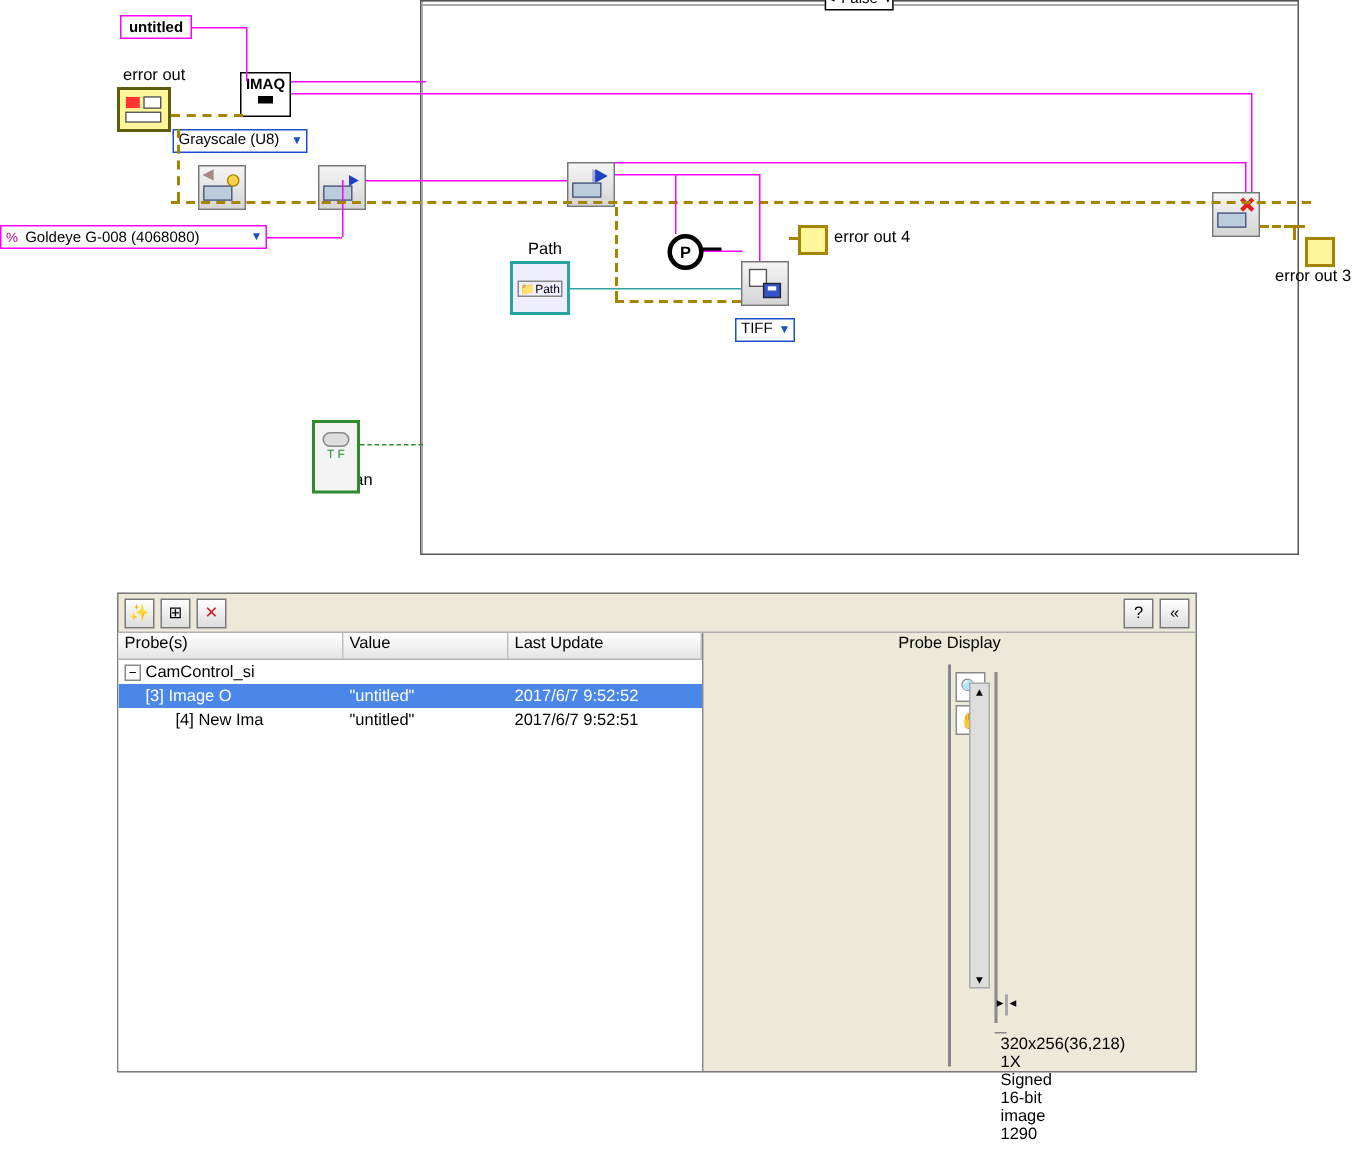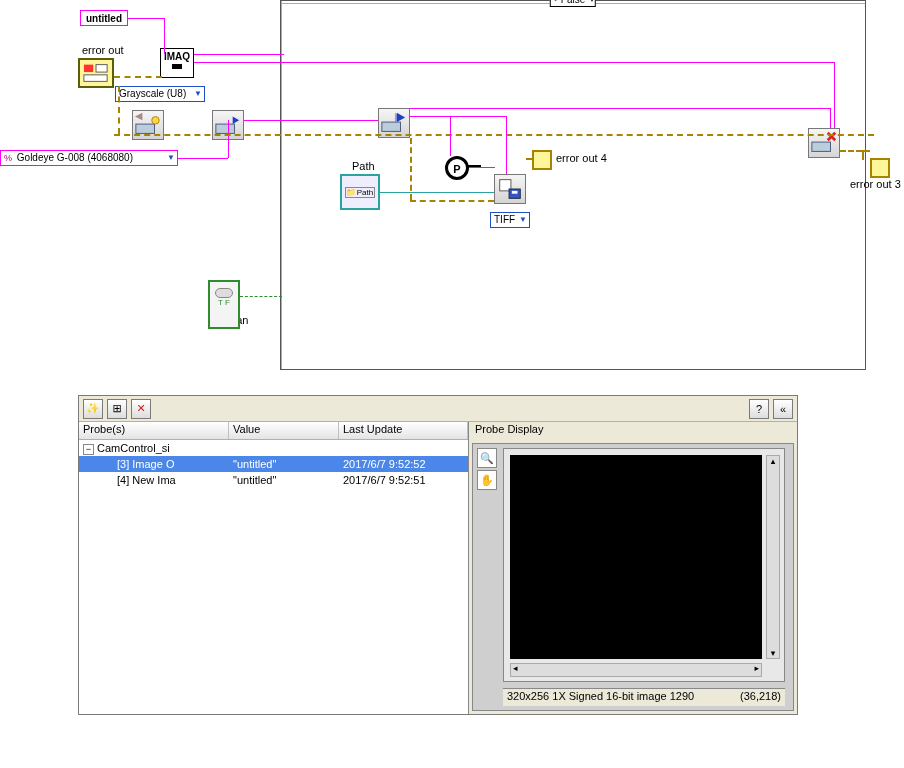--- a/index.html
+++ b/index.html
@@ -56,21 +56,21 @@
 .col { padding: 1px 4px; border-right: 1px solid #c0c0c0; }
 .col.p { width: 150px; } .col.v { width: 110px; } .col.u { flex: 1; }
 .tree { flex: 1; overflow: auto; font-size: 11px; }
 .tree-row { display: flex; height: 16px; align-items: center; }
 .tree-row.sel { background: #4a87e8; color: #fff; }
 .tc { padding: 0 4px; overflow: hidden; white-space: nowrap; }
 .tc.p { width: 150px; } .tc.v { width: 110px; } .tc.u { flex: 1; }
 .expander { width: 11px; display: inline-block; text-align: center; font-size: 9px; border: 1px solid #888; margin-right: 3px; line-height: 9px; }
 
 
-.right-panel { flex: 1; display: flex; flex-direction: column; }
+.right-panel { flex: 1; display: flex; flex-direction: column; align-items: center; }
 .right-title { height: 18px; padding: 1px 6px; font-size: 11px; background: #ece9d8; }
 .disp-frame { flex: 1; margin: 3px; border: 1px solid #888; background: #cfcfcf; position: relative; }
 .disp-tools { position: absolute; left: 4px; top: 4px; width: 22px; }
 .disp-tools .t { width: 20px; height: 20px; border: 1px solid #888; background: #fff; margin-bottom: 2px; display: flex; align-items: center; justify-content: center; font-size: 11px; }
 .img-outer { position: absolute; left: 30px; top: 4px; right: 8px; bottom: 28px; border: 1px solid #888; background: #e8e8e8; }
 .img-inner { position: absolute; left: 6px; top: 6px; right: 22px; bottom: 22px; background: #000; }
 .vscroll { position: absolute; right: 4px; top: 6px; width: 14px; bottom: 22px; background: #ddd; border: 1px solid #aaa; }
 .vscroll::before { content: "▴"; display: block; text-align: center; font-size: 9px; }
 .vscroll::after { content: "▾"; position: absolute; bottom: 0; left: 0; right: 0; text-align: center; font-size: 9px; }
 .hscroll { position: absolute; left: 6px; right: 22px; bottom: 4px; height: 14px; background: #ddd; border: 1px solid #aaa; }
@@ -233,21 +233,21 @@
         <div class="col v">Value</div>
         <div class="col u">Last Update</div>
       </div>
       <div class="tree">
         <div class="tree-row">
           <div class="tc p"><span class="expander">−</span><span>CamControl_si</span></div>
           <div class="tc v"></div>
             <div class="tc u"></div>
         </div>
         <div class="tree-row sel">
-          <div class="tc p" style="padding-left:38px;">[3] Image O</div>
+          <div class="tc p" style="padding-left:18px;">[3] Image O</div>
           <div class="tc v">"untitled"</div>
           <div class="tc u">2017/6/7 9:52:52</div>
         </div>
         <div class="tree-row">
           <div class="tc p" style="padding-left:38px;">[4] New Ima</div>
           <div class="tc v">"untitled"</div>
           <div class="tc u">2017/6/7 9:52:51</div>
         </div>
       </div>
     </div>

